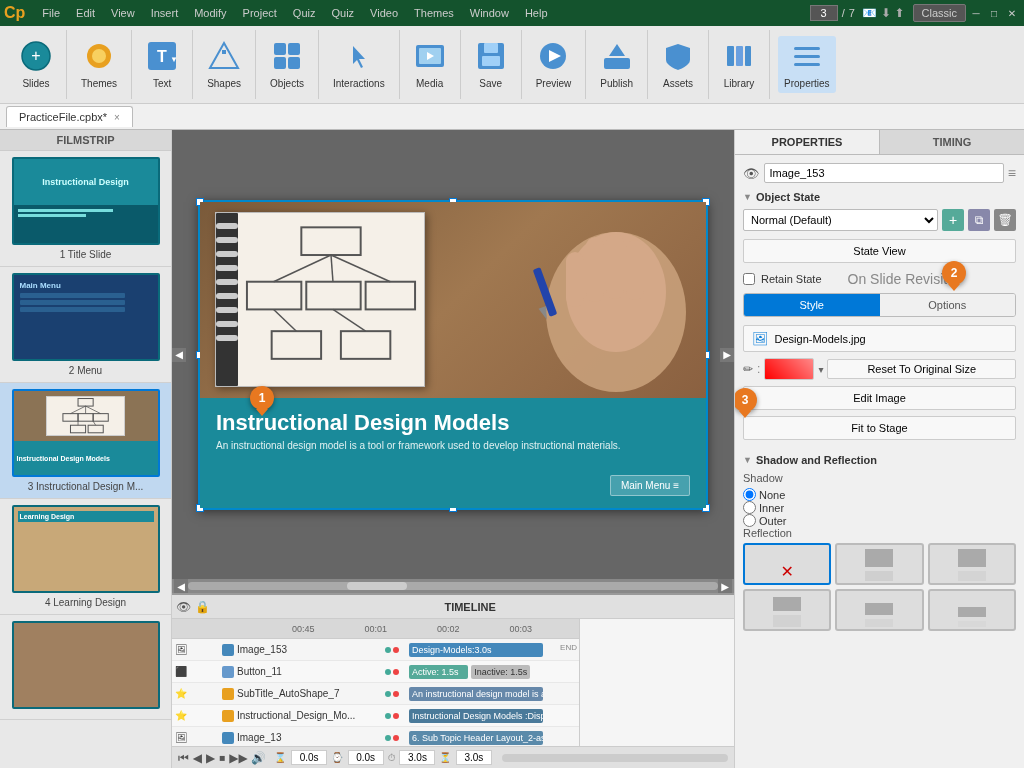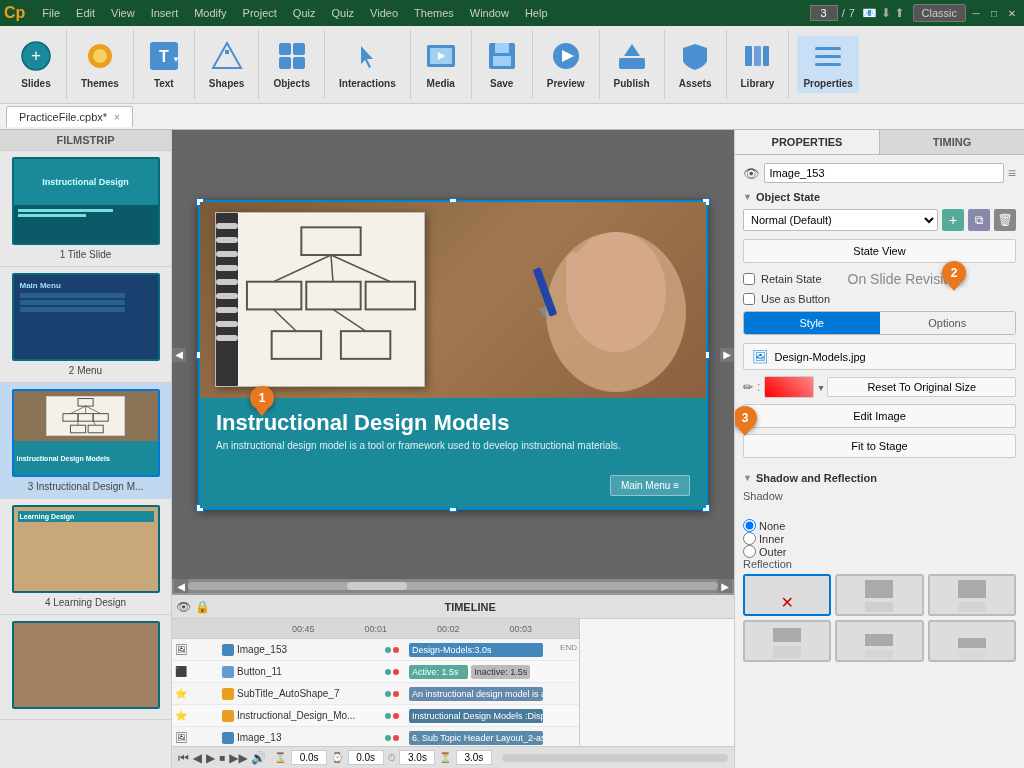--- a/index.html
+++ b/index.html
@@ -42,21 +42,21 @@
       display: flex; flex-direction: column; align-items: center; justify-content: center;
       padding: 0 8px; border-right: 1px solid #ccc; gap: 2px;
     }
     .ribbon-group:last-child { border-right: none; }
     .ribbon-btn {
       display: flex; flex-direction: column; align-items: center; gap: 2px;
       cursor: pointer; padding: 4px 6px; border-radius: 3px; min-width: 44px;
       background: transparent; border: none; font-size: 11px; color: #333;
     }
     .ribbon-btn .icon { font-size: 26px; line-height: 1; }
-    .ribbon-btn .label { font-size: 10px; color: #333; font-weight: bold; }
+    .ribbon-btn .label { font-size: 10px; color: #333; }
     .ribbon-btn.active { background: #c8dff5; }
 
     
     .tab-row {
       display: flex; align-items: center; background: #f0f0f0;
       border-bottom: 1px solid #bbb; height: 26px; padding: 0 6px;
     }
     .tab-item {
       padding: 4px 12px; font-size: 11px; cursor: pointer; border: 1px solid transparent;
       border-bottom: none; margin-right: 2px; background: #ddd; border-radius: 3px 3px 0 0;
@@ -838,24 +838,20 @@
       <button class="state-view-btn">State View</button>
 
       
       <div style="position:relative;">
         <div class="balloon" style="top:-10px; right:50px;">2</div>
         <div class="checkbox-row">
           <input type="checkbox" style="">
           <span class="checkbox-label">Retain State</span>
           <span class="checkbox-label" style="color:#888;font-size:14px;padding-left:20px;">On Slide Revisit</span>
         </div>
-        <div class="checkbox-row">
-          <input type="checkbox" style="">
-          <span class="checkbox-label">Use as Button</span>
-        </div>
       </div>
 
       
       <div class="style-options-tabs">
         <div class="style-tab active">Style</div>
         <div class="style-tab">Options</div>
       </div>
 
       
       <button class="image-name-btn">
@@ -874,21 +870,21 @@
 
       
       <div style="position:relative;">
         <div class="balloon" style="top:2px; left:-10px;">3</div>
         <button class="action-btn">Edit Image</button>
         <button class="action-btn">Fit to Stage</button>
       </div>
 
       
       <div class="section-title shadow-section">Shadow and Reflection</div>
-      <span style="font-size:11px;color:#555;display:block;margin-bottom:17px;">Shadow</span>
+      <span style="font-size:11px;color:#555;display:block;margin-bottom:4px;">Shadow</span>
       <div class="radio-row shadow-section">
         <label>
           <input type="radio" name="shadow" checked="" style="">
           <span>None</span>
         </label>
         <label>
           <input type="radio" name="shadow" style="">
           <span>Inner</span>
         </label>
         <label>

